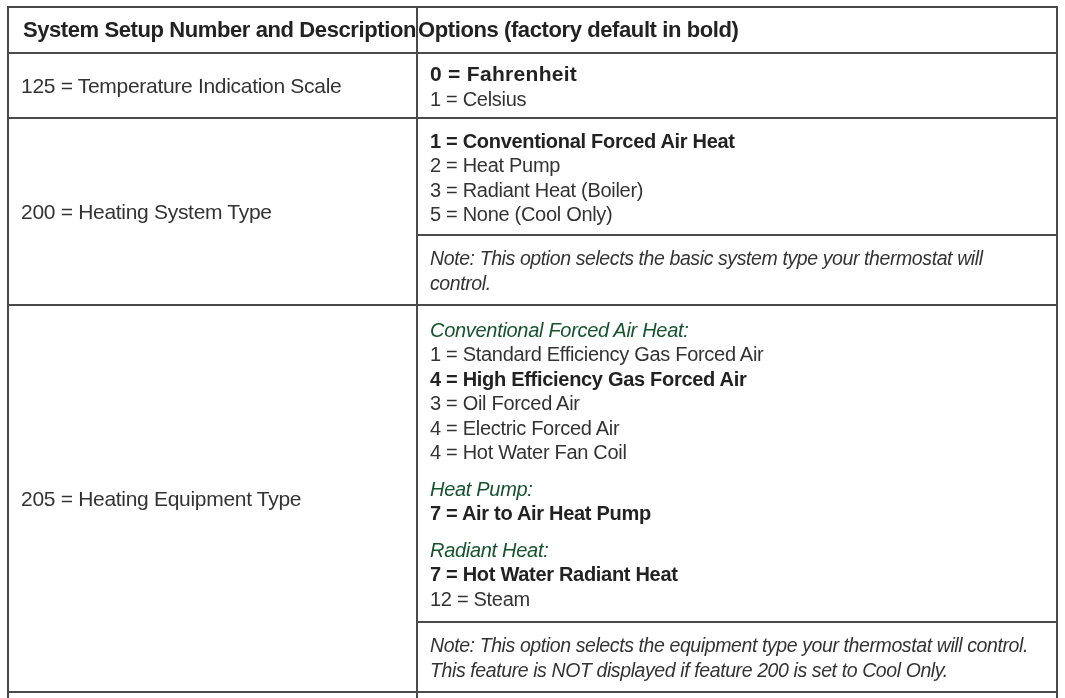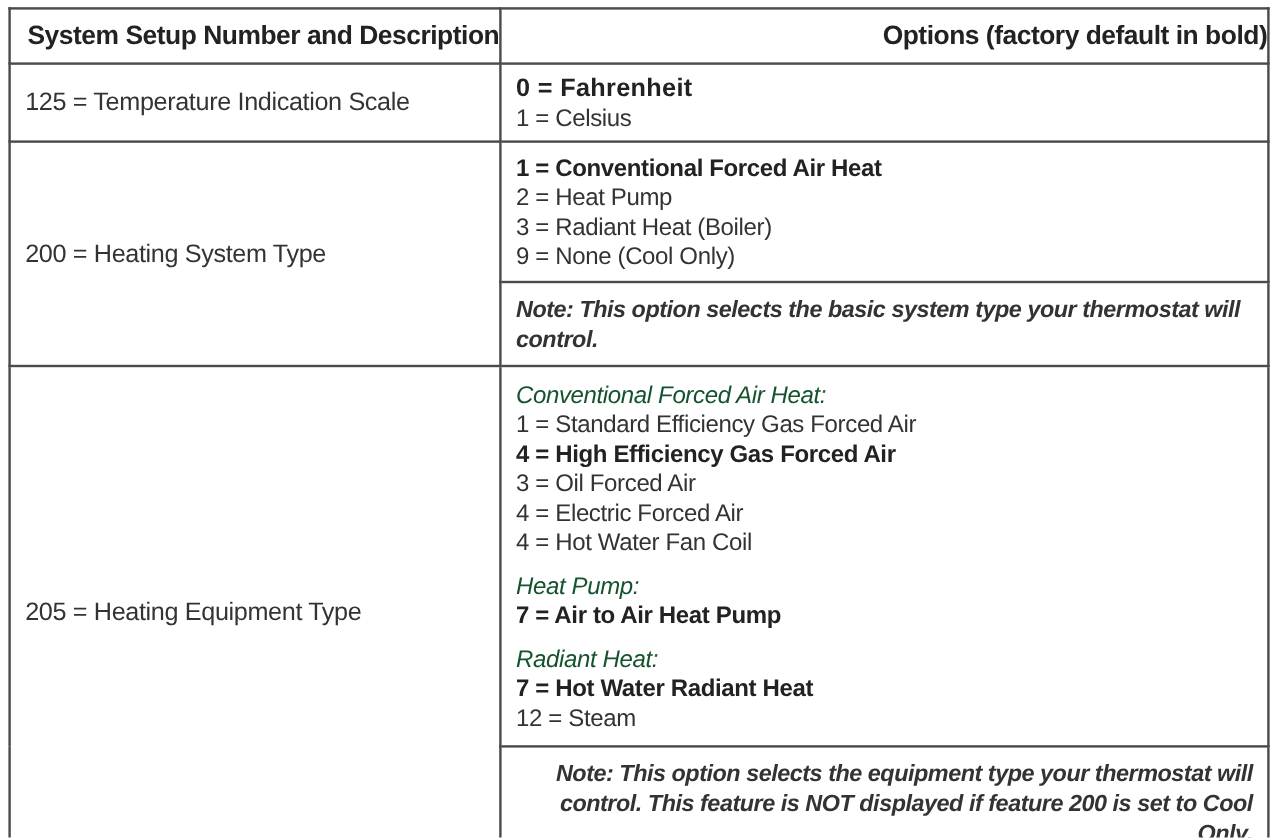--- a/index.html
+++ b/index.html
@@ -3,27 +3,27 @@
   <meta charset="utf-8">
   <style>
     html, body { margin: 0; padding: 0; background: #ffffff; }
     body { width: 1065px; height: 698px; overflow: hidden; position: relative; font-family: "Liberation Sans", sans-serif; color: #2a2a2a; }
     .tbl { position: absolute; left: 7px; top: 6px; width: 1051px; border-collapse: collapse; table-layout: fixed; }
     .tbl td, .tbl th { border: 2px solid #4a4a4a; padding: 0; vertical-align: middle; }
     .tbl th { height: 44px; font-weight: bold; font-size: 22px; color: #222; letter-spacing: -0.4px; }
     .col1 { width: 409px; }
     .col2 { width: 640px; }
     th.h1 { text-align: right; padding-left: 8px; }
-    th.h2 { text-align: right; }
+    th.h2 { text-align: left; }
     .desc { font-size: 21px; color: #333; padding-left: 12px !important; letter-spacing: -0.3px; }
     .opts { padding: 8px 12px 6px 12px !important; font-size: 20px; line-height: 24.5px; color: #333; letter-spacing: -0.3px; }
     .opt-bold { font-weight: bold; color: #222; }
     .opt-big { font-size: 21px; letter-spacing: 0.3px; }
     .sub { font-style: italic; color: #14532d; }
-    .note { font-style: italic; font-size: 19.5px; line-height: 25px; color: #333; padding: 10px 12px 8px 12px !important; letter-spacing: -0.4px; font-weight: bold; }
+    .note { font-style: italic; font-size: 19.5px; line-height: 25px; color: #333; padding: 10px 12px 8px 12px !important; letter-spacing: -0.4px; }
     .gap { height: 12px; }
   </style>
 </head>
 <body>
 
 <table class="tbl">
   <colgroup>
       <col class="col1">
       <col class="col2">
     </colgroup>
@@ -40,21 +40,21 @@
       <div>1 = Celsius</div>
     </td>
   </tr>
 
   <tr style="height:117px;">
     <td class="desc" rowspan="2">200 = Heating System Type</td>
     <td class="opts">
       <div class="opt-bold">1 = Conventional Forced Air Heat</div>
       <div>2 = Heat Pump</div>
       <div>3 = Radiant Heat (Boiler)</div>
-      <div>9 = None (Cool Only)</div>
+      <div>5 = None (Cool Only)</div>
     </td>
   </tr>
   <tr style="height:67px;">
     <td class="note">Note: This option selects the basic system type your thermostat will control.</td>
   </tr>
 
   <tr style="height:317px;">
     <td class="desc" rowspan="2">205 = Heating Equipment Type</td>
     <td class="opts" style="padding-top:10px;">
       <div class="sub">Conventional Forced Air Heat:</div>
@@ -65,21 +65,21 @@
       <div>4 = Hot Water Fan Coil</div>
       <div class="gap"></div>
       <div class="sub">Heat Pump:</div>
       <div class="opt-bold">7 = Air to Air Heat Pump</div>
       <div class="gap"></div>
       <div class="sub">Radiant Heat:</div>
       <div class="opt-bold">7 = Hot Water Radiant Heat</div>
       <div>12 = Steam</div>
     </td>
   </tr>
-  <tr style="height:68px;text-align:right;">
+  <tr style="height:68px;">
     <td class="note">Note: This option selects the equipment type your thermostat will control. This feature is NOT displayed if feature 200 is set to Cool Only.</td>
   </tr>
   <tr style="height:12px;">
     <td></td>
     <td></td>
   </tr>
 </tbody>
   </table>
 
 </body></html>

